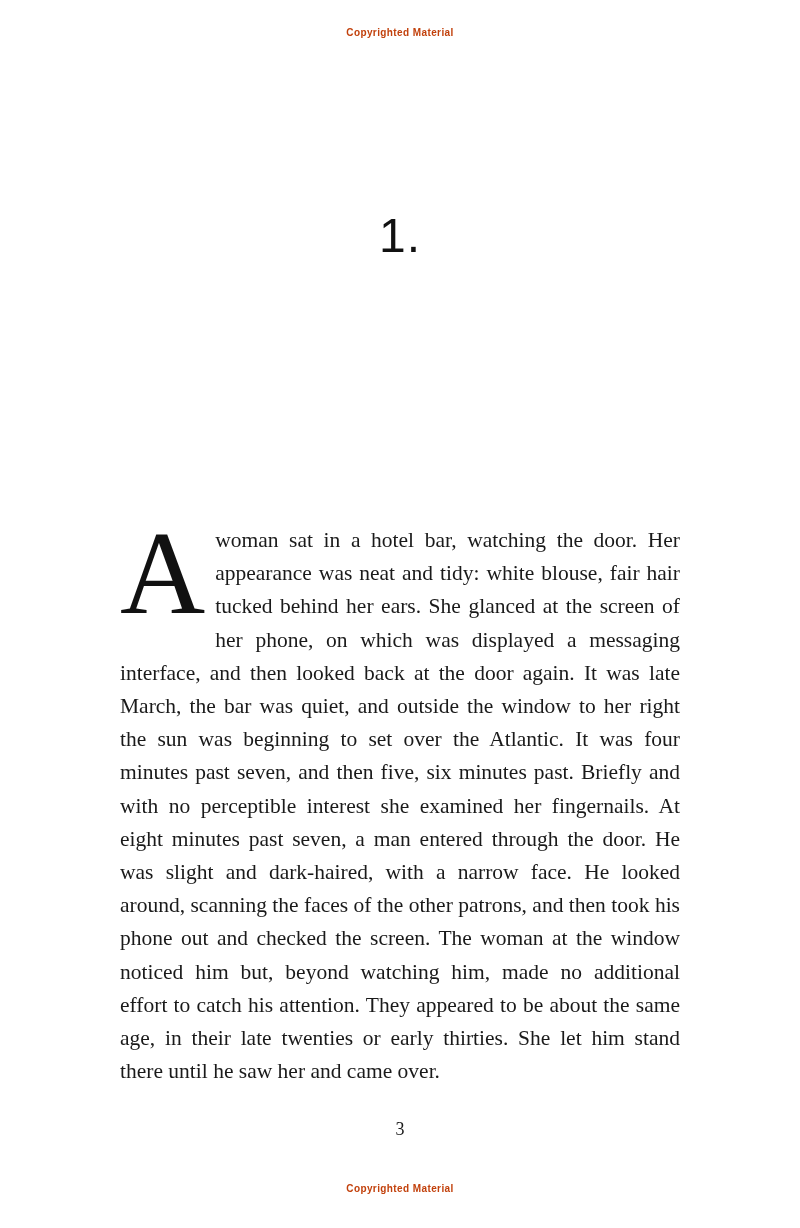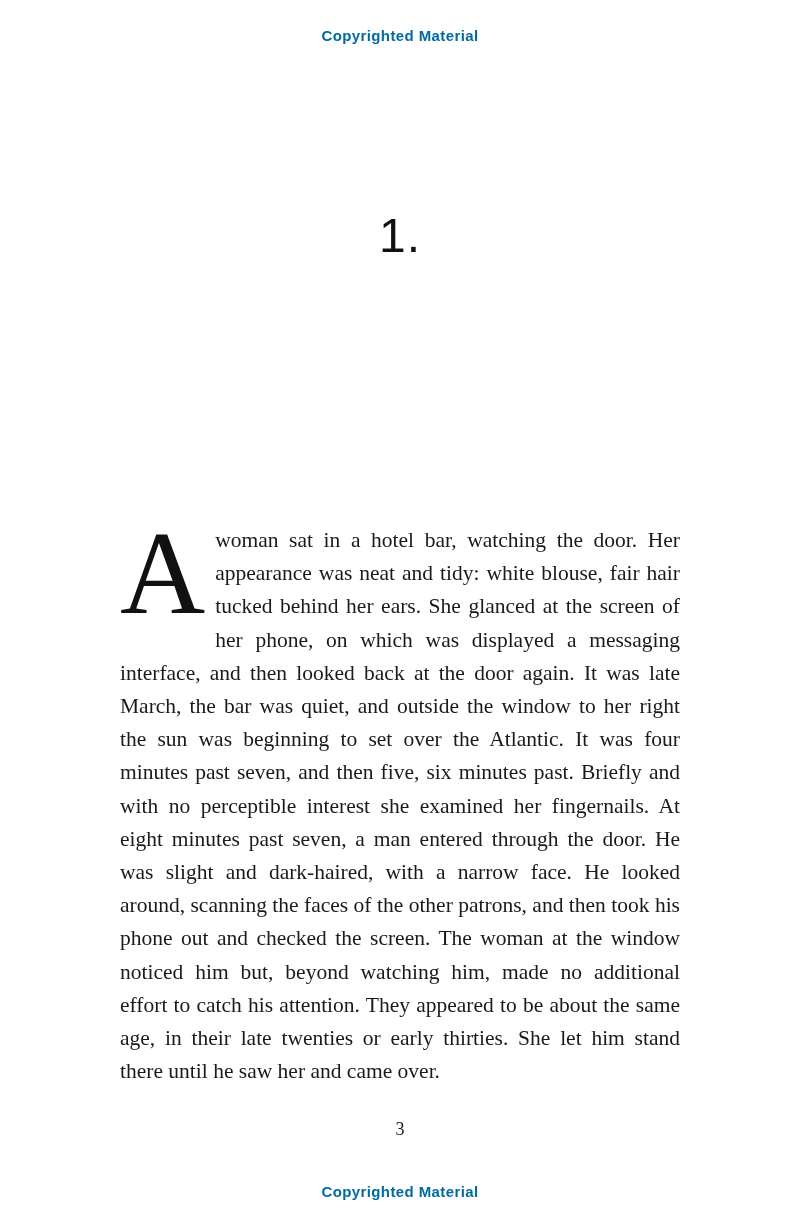--- a/index.html
+++ b/index.html
@@ -18,23 +18,23 @@
     font-family: "Liberation Serif", serif;
   }
 
   .watermark {
     position: absolute;
     left: 0;
     width: 100%;
     text-align: center;
     font-family: "Liberation Sans", sans-serif;
     font-weight: 700;
-    font-size: 15px;
+    font-size: 10px;
     letter-spacing: 0.4px;
-    color: #0369a1;
+    color: #c2410c;
   }
 
   .watermark-top    { top: 27px; }
   .watermark-bottom { top: 1183px; }
 
   .chapter-number {
     position: absolute;
     top: 210px;
     left: 0;
     width: 100%;

